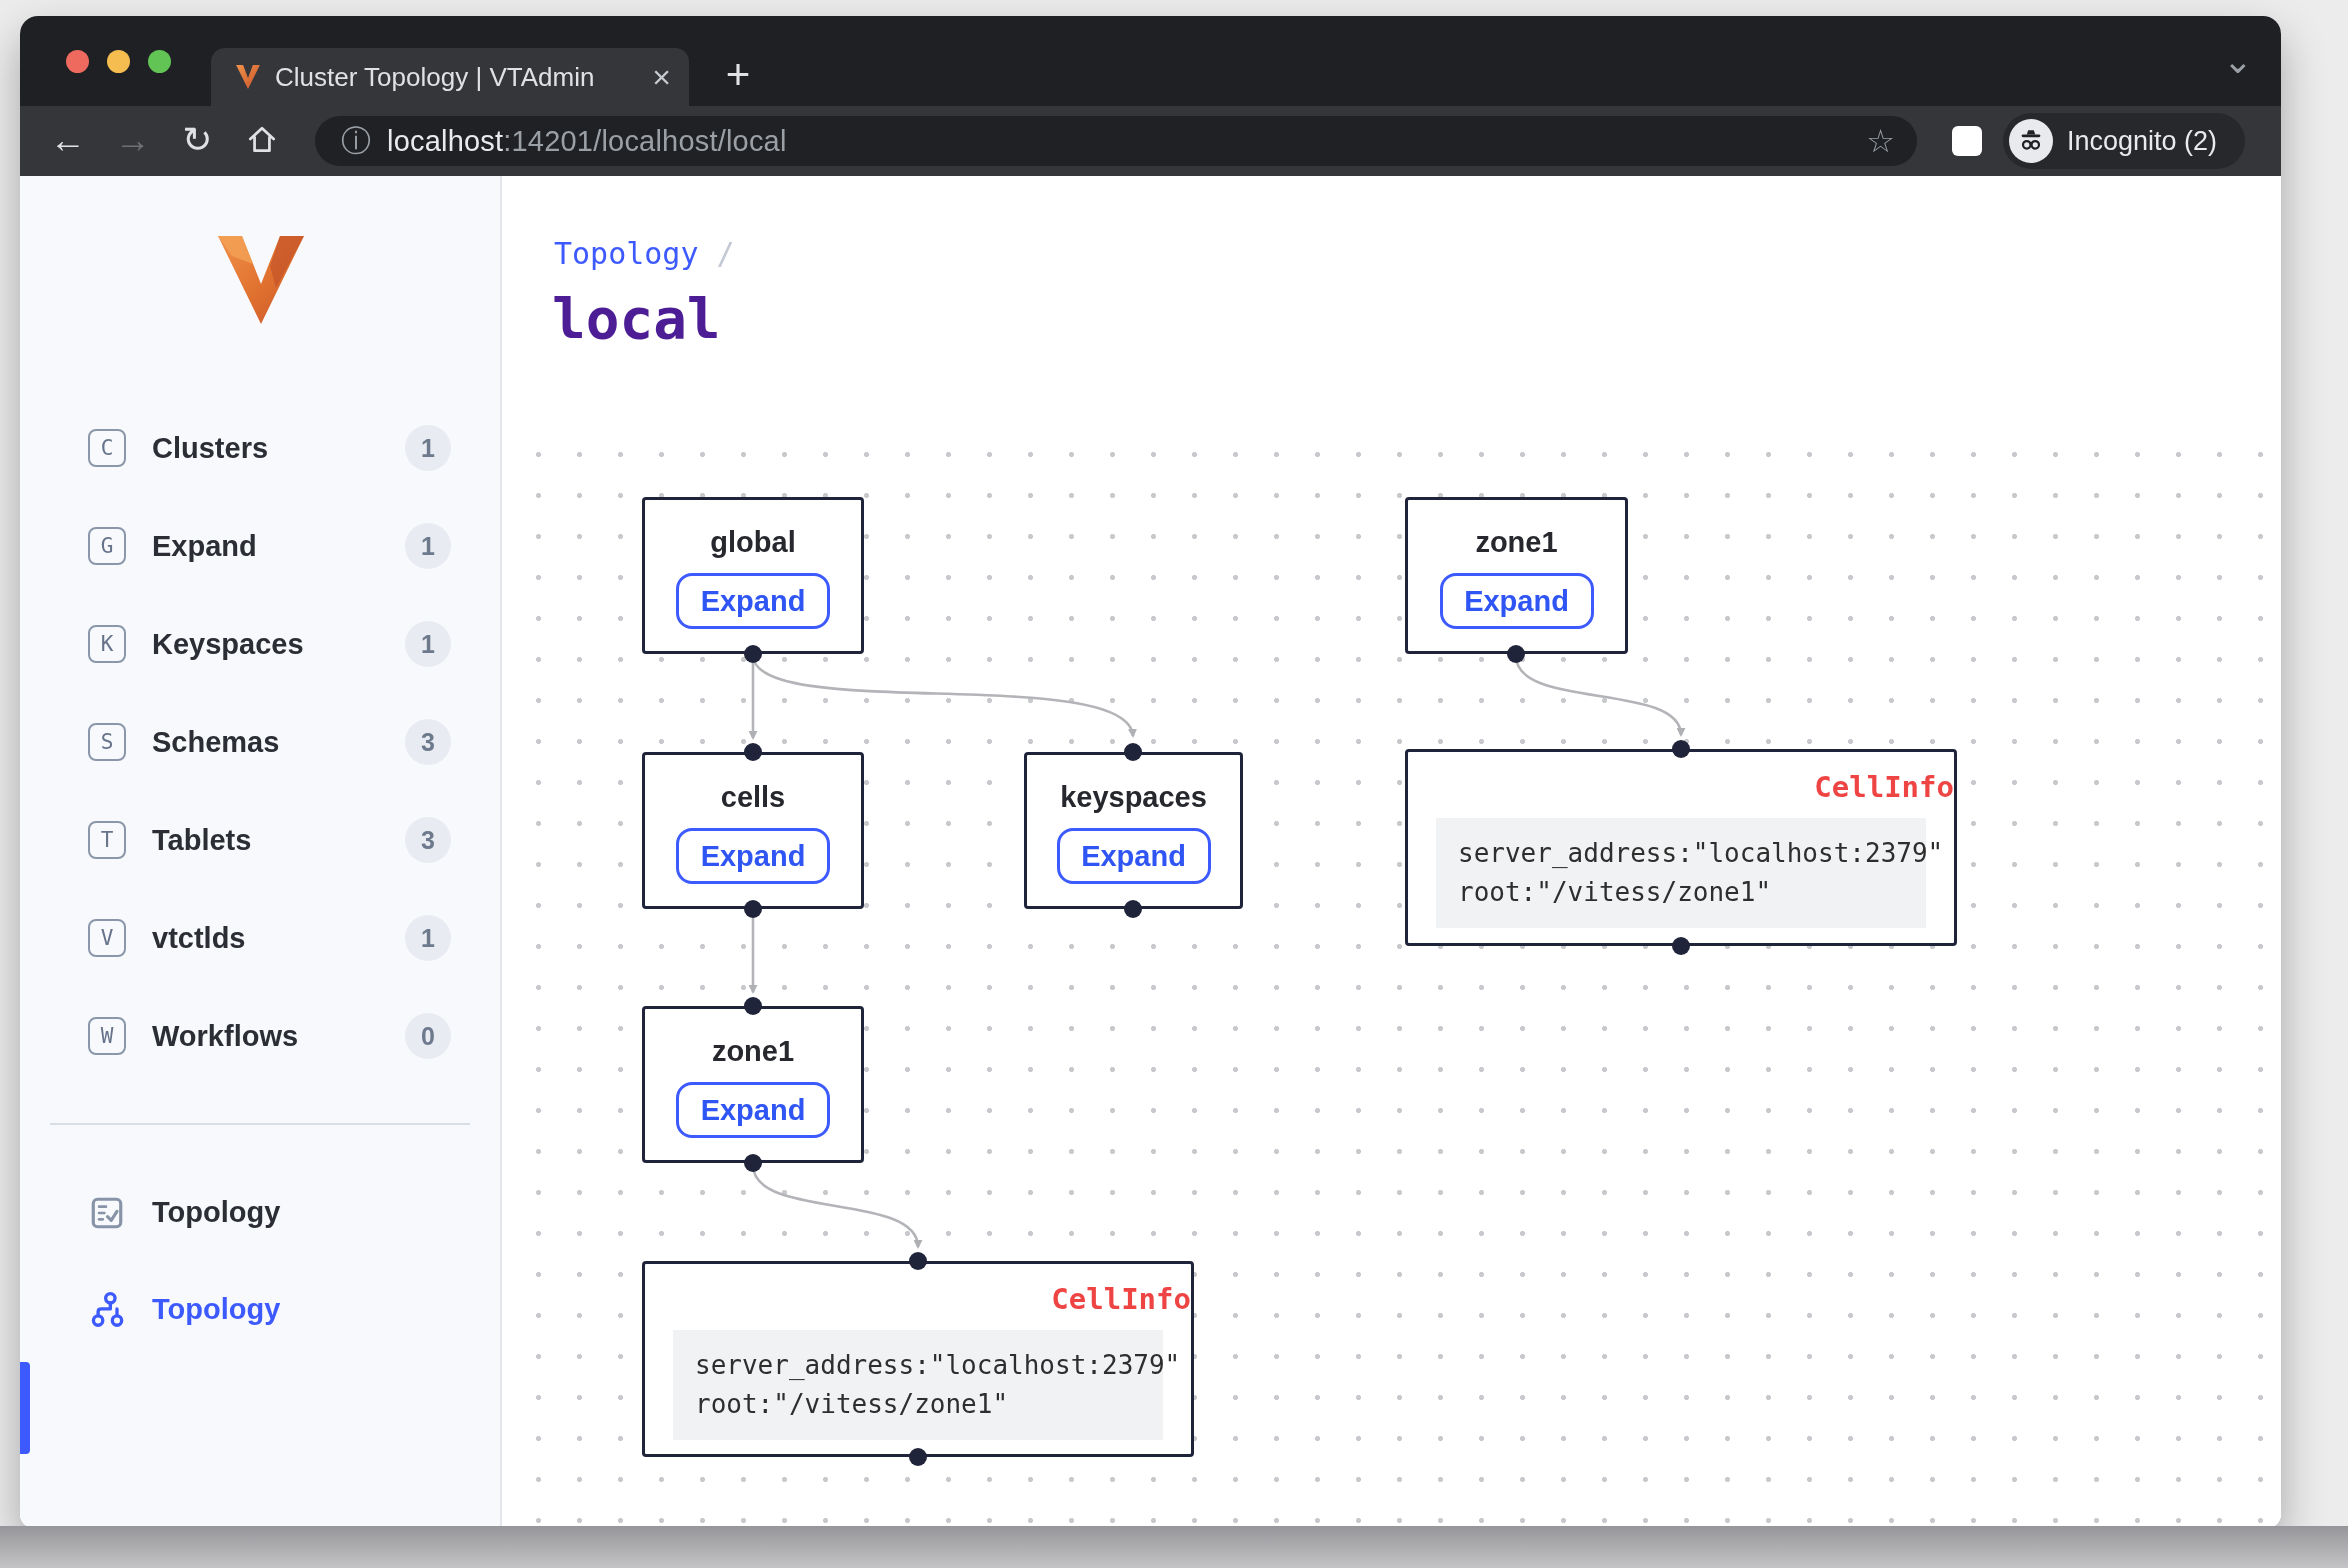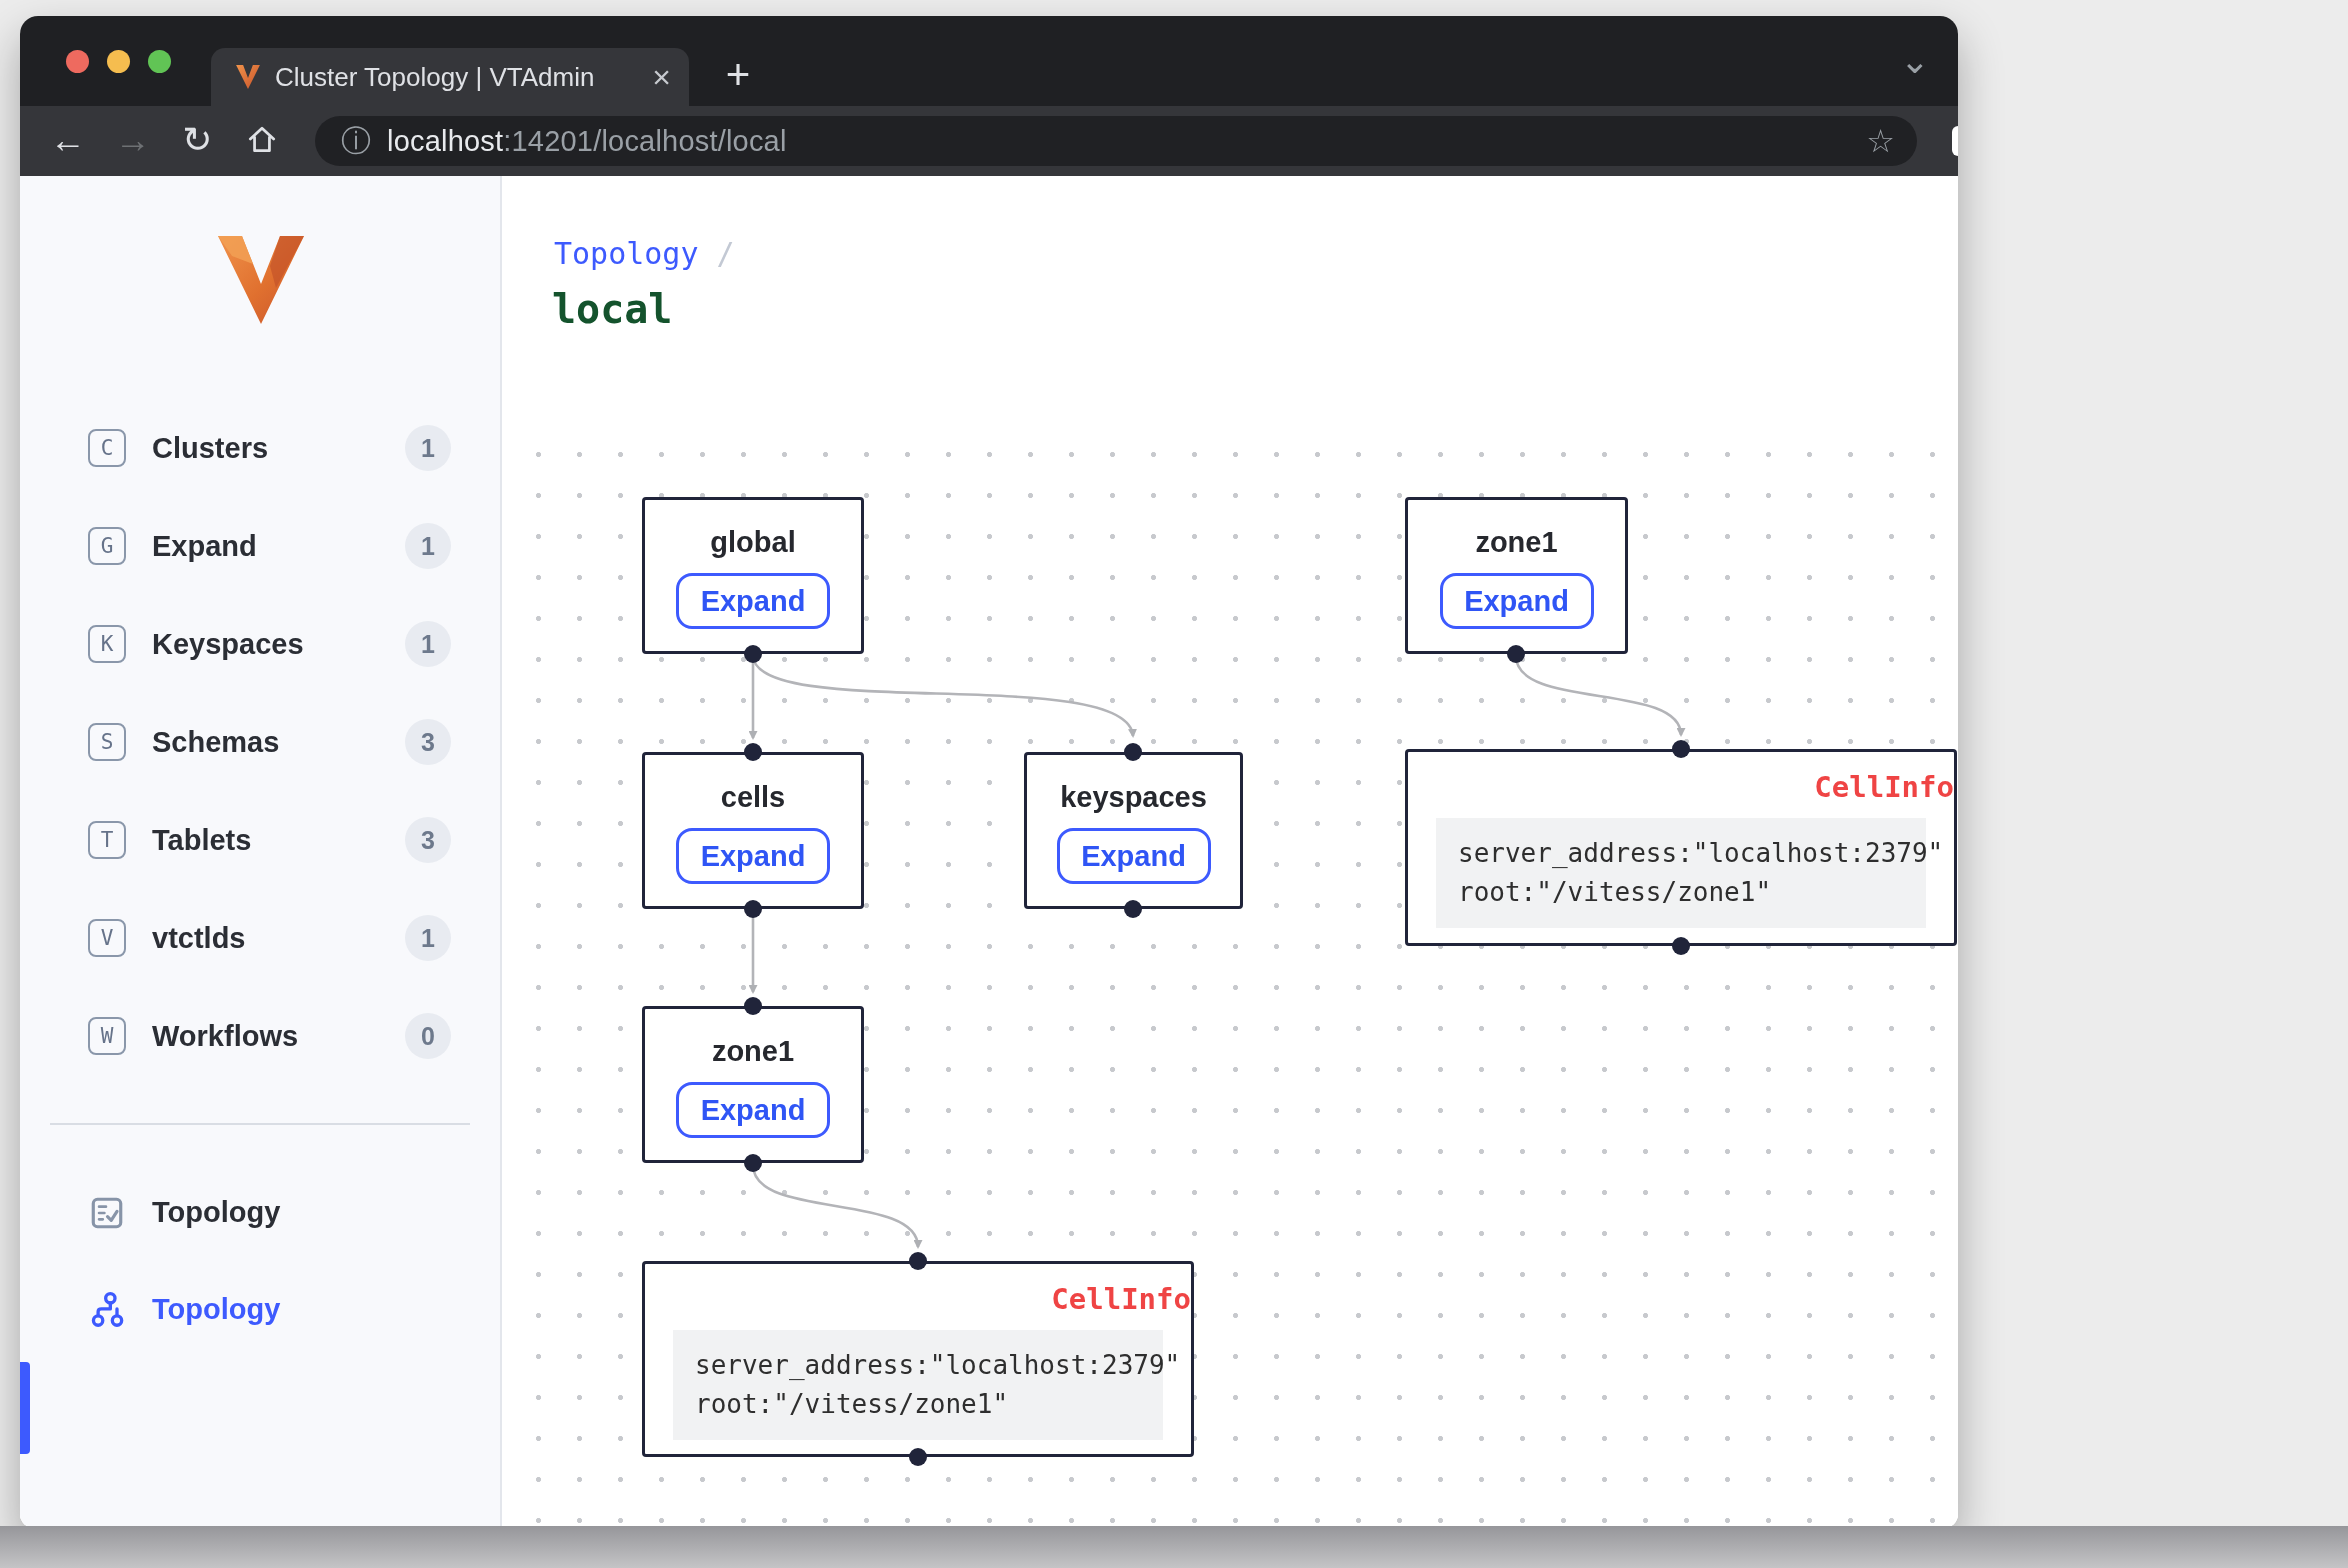--- a/index.html
+++ b/index.html
@@ -2,21 +2,21 @@
 <html><head>
 <meta charset="utf-8">
 <style>
   * { margin:0; padding:0; box-sizing:border-box; }
   html,body { width:2348px; height:1568px; overflow:hidden; }
   body { background:#ececec; font-family:"Liberation Sans","DejaVu Sans",sans-serif; position:relative; }
 
   .desktop-strip { position:absolute; left:0; top:1526px; width:100%; height:42px;
     background:linear-gradient(180deg,#96969a 0%,#c4c4c6 100%); }
 
-  .window { position:absolute; left:20px; top:16px; width:1938px; height:1512px;
+  .window { position:absolute; left:20px; top:16px; width:2261px; height:1512px;
     border-radius:18px 18px 14px 14px; overflow:hidden; background:#fff;
     box-shadow:0 20px 45px rgba(0,0,0,.30); }
 
   
   .tabbar { position:relative; height:90px; background:#1f2023; }
   .traffic { position:absolute; left:46px; top:34px; display:flex; gap:18px; }
   .traffic span { width:23px; height:23px; border-radius:50%; display:block; }
   .tl-red{background:#ee6a5f;} .tl-yellow{background:#f5bd4f;} .tl-green{background:#61c455;}
   .tab { position:absolute; left:191px; top:32px; width:478px; height:58px;
     background:#35363a; border-radius:14px 14px 0 0; display:flex; align-items:center; padding:0 18px 0 24px; }
@@ -64,21 +64,21 @@
   .link-icon { width:42px; display:flex; align-items:center; justify-content:center; flex:none; }
   .link-label { margin-left:24px; font-weight:700; font-size:29px; color:#2b2e35; }
   .link-item.active .link-label { color:#3d5afe; }
   .active-bar { position:absolute; left:0; top:1186px; width:10px; height:92px; background:#3d5afe; border-radius:0 4px 4px 0; }
 
   .main { flex:1; position:relative; background:#fff; }
   .breadcrumb { position:absolute; left:52px; top:60px; font-family:"DejaVu Sans Mono",monospace; font-size:30px; }
   .crumb-link { color:#3d5afe; }
   .crumb-sep { color:#c3c9d4; margin-left:18px; }
   .page-title { position:absolute; left:50px; top:110px; font-family:"DejaVu Sans Mono",monospace;
-    font-size:40px; font-weight:600; color:#14532d; }
+    font-size:56px; font-weight:600; color:#4c1d95; }
 
   .canvas { position:absolute; left:0; top:250px; right:0; bottom:0;
     background-image:radial-gradient(circle,#c7c9cd 2.2px,transparent 2.9px);
     background-size:41px 41px; background-position:16px 8px; }
 
   .node { position:absolute; background:#fff; border:3px solid #20243a; border-radius:4px; z-index:1; }
   .node-label { text-align:center; margin-top:26px; font-size:29px; font-weight:700; color:#26282e; }
   .expand-btn { margin:14px auto 0; width:154px; height:56px; border:3px solid #3d5afe; border-radius:16px;
     color:#2f55f5; font-size:29px; font-weight:700; background:#fff;
     display:flex; align-items:center; justify-content:center; font-family:"Liberation Sans","DejaVu Sans",sans-serif; }

